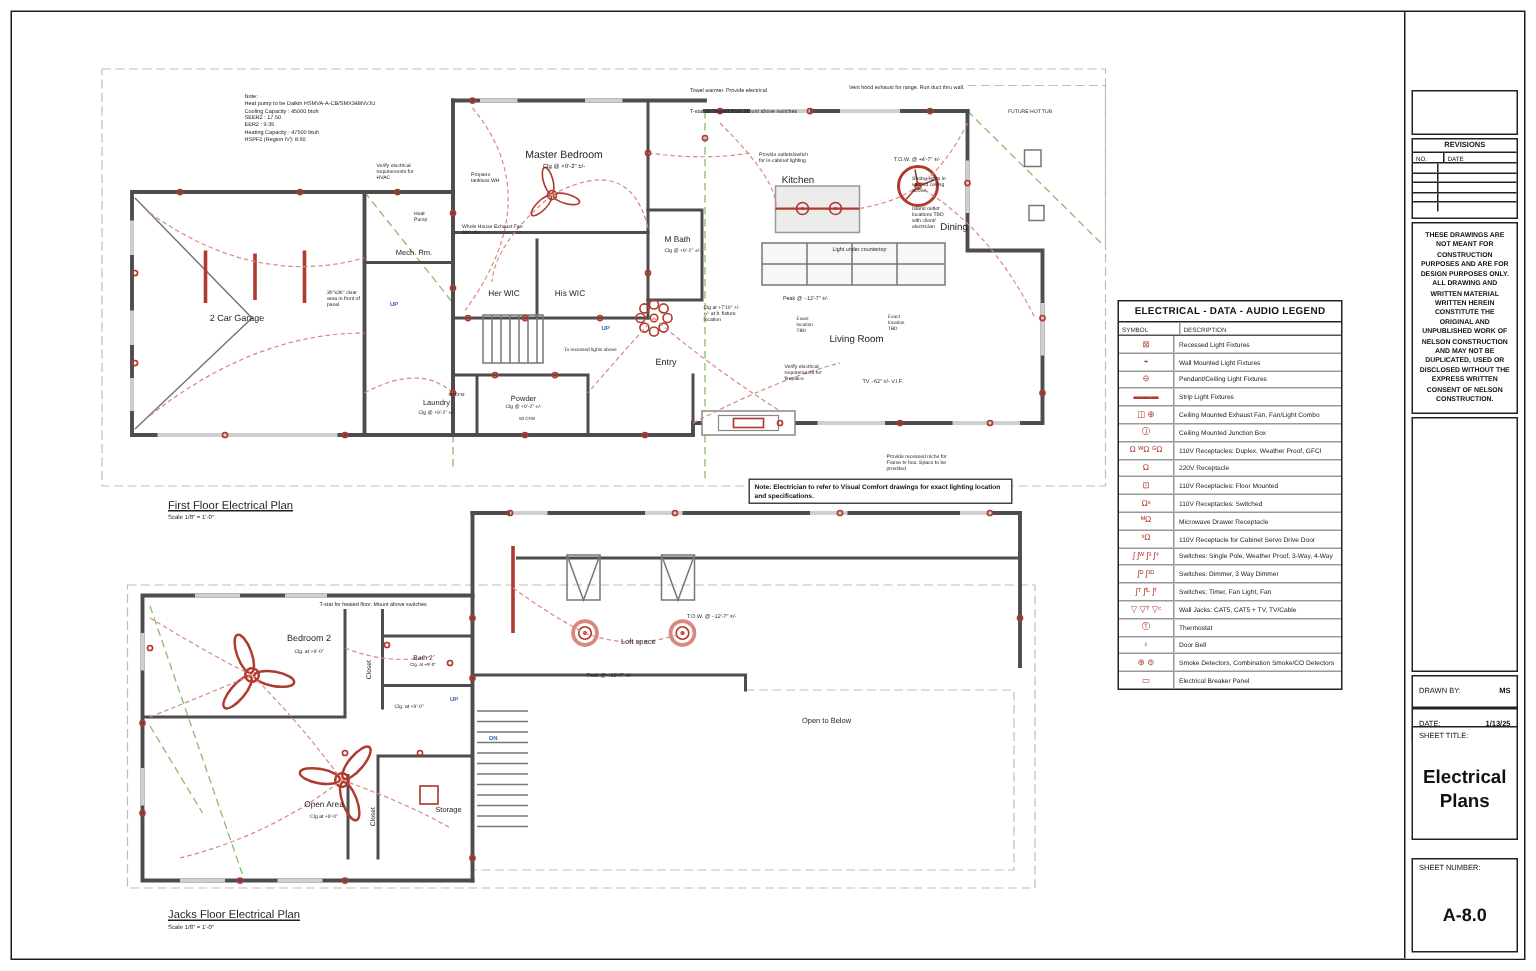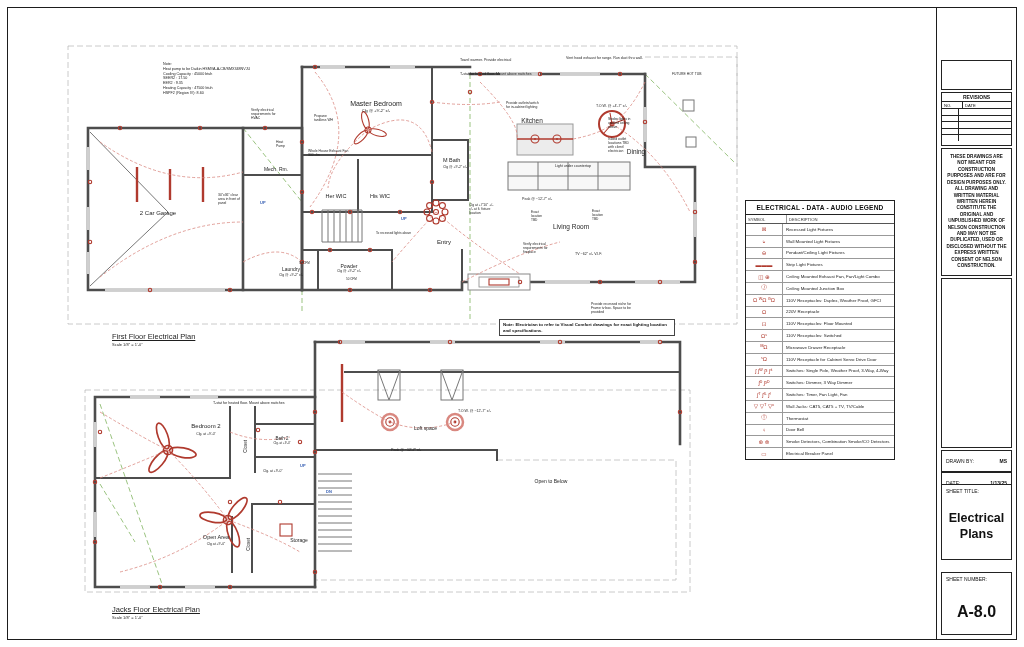--- a/index.html
+++ b/index.html
@@ -35,21 +35,21 @@
   .rev-no{width:16px;border-right:1px solid #222;}
   .rev-row{height:5.5px;border-bottom:1px solid #222;display:flex;}
   .rev-row i{display:block;width:16px;border-right:1px solid #222;}
   .rev-row:last-child{border-bottom:none;}
   .disclaimer{font-size:4.6px;color:#111;text-align:center;padding:5px 3px;line-height:1.4;font-weight:bold;}
   .kv{display:flex;justify-content:space-between;align-items:center;padding:5px 4px;}
   .kv .k{font-size:5px;color:#111;}
   .kv .v{font-size:5px;color:#111;font-weight:bold;}
   .stitle-label{font-size:5px;color:#111;padding:3px 4px;}
   .stitle-value{font-size:12.5px;font-weight:bold;color:#111;text-align:center;margin-top:14px;line-height:1.25;}
-  .snum-value{font-size:16px;font-weight:bold;color:#111;text-align:center;margin-top:18px;}
+  .snum-value{font-size:12px;font-weight:bold;color:#111;text-align:center;margin-top:18px;}
   .w{stroke:#4d4d4d;stroke-width:2.6;fill:none;stroke-linecap:square;}
   .w2{stroke:#4d4d4d;stroke-width:2;fill:none;stroke-linecap:square;}
   .wt{stroke:#777;stroke-width:1;fill:none;}
   .win{stroke:#cfcfcf;stroke-width:2.6;fill:none;}
   .rs{stroke:#b03a2e;stroke-width:1.1;fill:none;}
   .rf{fill:#b03a2e;stroke:none;}
   .rd{stroke:#d98880;stroke-width:0.8;fill:none;stroke-dasharray:3 2;}
   .gd{stroke:#8fbc72;stroke-width:0.9;fill:none;stroke-dasharray:5 3;}
   .yd{stroke:#bdbdbd;stroke-width:0.8;fill:none;stroke-dasharray:6 3;}
   .sl{stroke:#b03a2e;stroke-width:2.4;}

